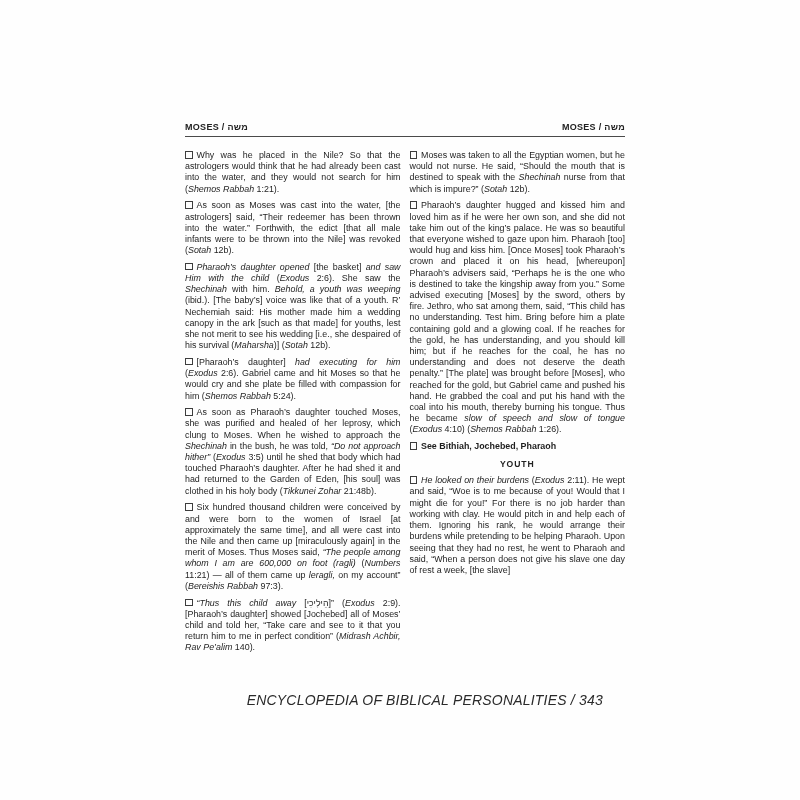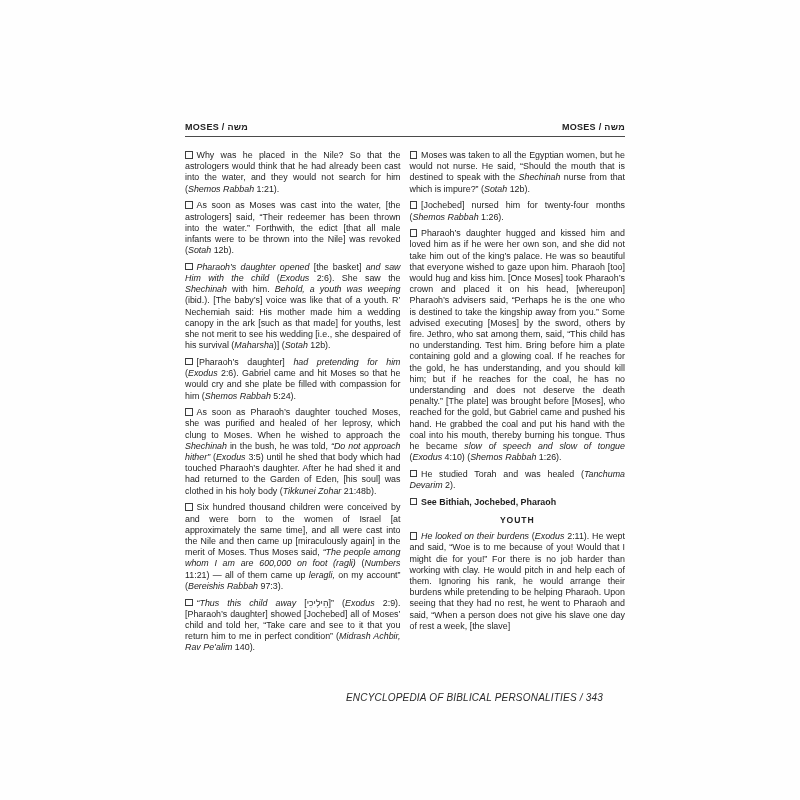--- a/index.html
+++ b/index.html
@@ -70,50 +70,48 @@
     color: #222;
   }
   .footer {
     position: absolute;
     left: 185px;
     top: 692px;
     width: 440px;
     box-sizing: border-box;
     padding-right: 22px;
     text-align: right;
-    font-size: 10px;
+    font-size: 14px;
     font-style: italic;
     letter-spacing: 0.2px;
     color: #2a2a2a;
   }
 </style>
 </head>
 <body>
 
 <div class="page-scan">
   <div class="content">
     <div class="header-row">
       <span>MOSES / משה</span>
       <span>MOSES / משה</span>
     </div>
     <div class="cols">
       <div class="col">
           <p class="para"><span class="checkbox"></span><span>Why was he placed in the Nile? So that the astrologers would think that he had already been cast into the water, and they would not search for him (</span><span class="it">Shemos Rabbah</span><span> 1:21).</span></p>
           <p class="para"><span class="checkbox"></span><span>As soon as Moses was cast into the water, [the astrologers] said, “Their redeemer has been thrown into the water.” Forthwith, the edict [that all male infants were to be thrown into the Nile] was revoked (</span><span class="it">Sotah</span><span> 12b).</span></p>
           <p class="para"><span class="checkbox"></span><span class="it">Pharaoh’s daughter opened</span><span> [the basket] </span><span class="it">and saw Him with the child</span><span> (</span><span class="it">Exodus</span><span> 2:6). She saw the </span><span class="it">Shechinah</span><span> with him. </span><span class="it">Behold, a youth was weeping</span><span> (ibid.). [The baby’s] voice was like that of a youth. R’ Nechemiah said: His mother made him a wedding canopy in the ark [such as that made] for youths, lest she not merit to see his wedding [i.e., she despaired of his survival (</span><span class="it">Maharsha</span><span>)] (</span><span class="it">Sotah</span><span> 12b).</span></p>
-          <p class="para"><span class="checkbox"></span><span>[Pharaoh’s daughter] </span><span class="it">had pretending for him</span><span> (</span><span class="it">Exodus</span><span> 2:6). Gabriel came and hit Moses so that he would cry and she plate be filled with compassion for him (</span><span class="it">Shemos Rabbah</span><span> 5:24).</span></p>
+          <p class="para"><span class="checkbox"></span><span>[Pharaoh’s daughter] </span><span class="it">had executing for him</span><span> (</span><span class="it">Exodus</span><span> 2:6). Gabriel came and hit Moses so that he would cry and she plate be filled with compassion for him (</span><span class="it">Shemos Rabbah</span><span> 5:24).</span></p>
           <p class="para"><span class="checkbox"></span><span>As soon as Pharaoh’s daughter touched Moses, she was purified and healed of her leprosy, which clung to Moses. When he wished to approach the </span><span class="it">Shechinah</span><span> in the bush, he was told, </span><span class="it">“Do not approach hither”</span><span> (</span><span class="it">Exodus</span><span> 3:5) until he shed that body which had touched Pharaoh’s daughter. After he had shed it and had returned to the Garden of Eden, [his soul] was clothed in his holy body (</span><span class="it">Tikkunei Zohar</span><span> 21:48b).</span></p>
           <p class="para"><span class="checkbox"></span><span>Six hundred thousand children were conceived by and were born to the women of Israel [at approximately the same time], and all were cast into the Nile and then came up [miraculously again] in the merit of Moses. Thus Moses said, </span><span class="it">“The people among whom I am are 600,000 on foot (ragli)</span><span> (</span><span class="it">Numbers</span><span> 11:21) — all of them came up </span><span class="it">leragli,</span><span> on my account” (</span><span class="it">Bereishis Rabbah</span><span> 97:3).</span></p>
           <p class="para"><span class="checkbox"></span><span class="it">“Thus this child away</span><span> [הֵילִיכִי]” (</span><span class="it">Exodus</span><span> 2:9). [Pharaoh’s daughter] showed [Jochebed] all of Moses’ child and told her, “Take care and see to it that you return him to me in perfect condition” (</span><span class="it">Midrash Achbir, Rav Pe’alim</span><span> 140).</span></p>
         </div>
       <div class="col">
           <p class="para"><span class="checkbox"></span><span>Moses was taken to all the Egyptian women, but he would not nurse. He said, “Should the mouth that is destined to speak with the </span><span class="it">Shechinah</span><span> nurse from that which is impure?” (</span><span class="it">Sotah</span><span> 12b).</span></p>
-          <p class="para"><span class="checkbox"></span><span>[Jochebed] nursed him for twenty-four months (</span><span class="it">Shemos Rabbah</span><span> 1:26).</span></p>
           <p class="para"><span class="checkbox"></span><span>Pharaoh’s daughter hugged and kissed him and loved him as if he were her own son, and she did not take him out of the king’s palace. He was so beautiful that everyone wished to gaze upon him. Pharaoh [too] would hug and kiss him. [Once Moses] took Pharaoh’s crown and placed it on his head, [whereupon] Pharaoh’s advisers said, “Perhaps he is the one who is destined to take the kingship away from you.” Some advised executing [Moses] by the sword, others by fire. Jethro, who sat among them, said, “This child has no understanding. Test him. Bring before him a plate containing gold and a glowing coal. If he reaches for the gold, he has understanding, and you should kill him; but if he reaches for the coal, he has no understanding and does not deserve the death penalty.” [The plate] was brought before [Moses], who reached for the gold, but Gabriel came and pushed his hand. He grabbed the coal and put his hand with the coal into his mouth, thereby burning his tongue. Thus he became </span><span class="it">slow of speech and slow of tongue</span><span> (</span><span class="it">Exodus</span><span> 4:10) (</span><span class="it">Shemos Rabbah</span><span> 1:26).</span></p>
-          <p class="para"><span class="checkbox"></span><span>He studied Torah and was healed (</span><span class="it">Tanchuma Devarim</span><span> 2).</span></p>
           <p class="para"><span class="checkbox"></span><span class="bd">See Bithiah, Jochebed, Pharaoh</span></p>
           <div class="section-heading">YOUTH</div>
           <p class="para"><span class="checkbox"></span><span class="it">He looked on their burdens</span><span> (</span><span class="it">Exodus</span><span> 2:11). He wept and said, “Woe is to me because of you! Would that I might die for you!” For there is no job harder than working with clay. He would pitch in and help each of them. Ignoring his rank, he would arrange their burdens while pretending to be helping Pharaoh. Upon seeing that they had no rest, he went to Pharaoh and said, “When a person does not give his slave one day of rest a week, [the slave]</span></p>
         </div>
     </div>
   </div>
   <div class="footer">ENCYCLOPEDIA OF BIBLICAL PERSONALITIES / 343</div>
 </div>
 
 </body></html>

